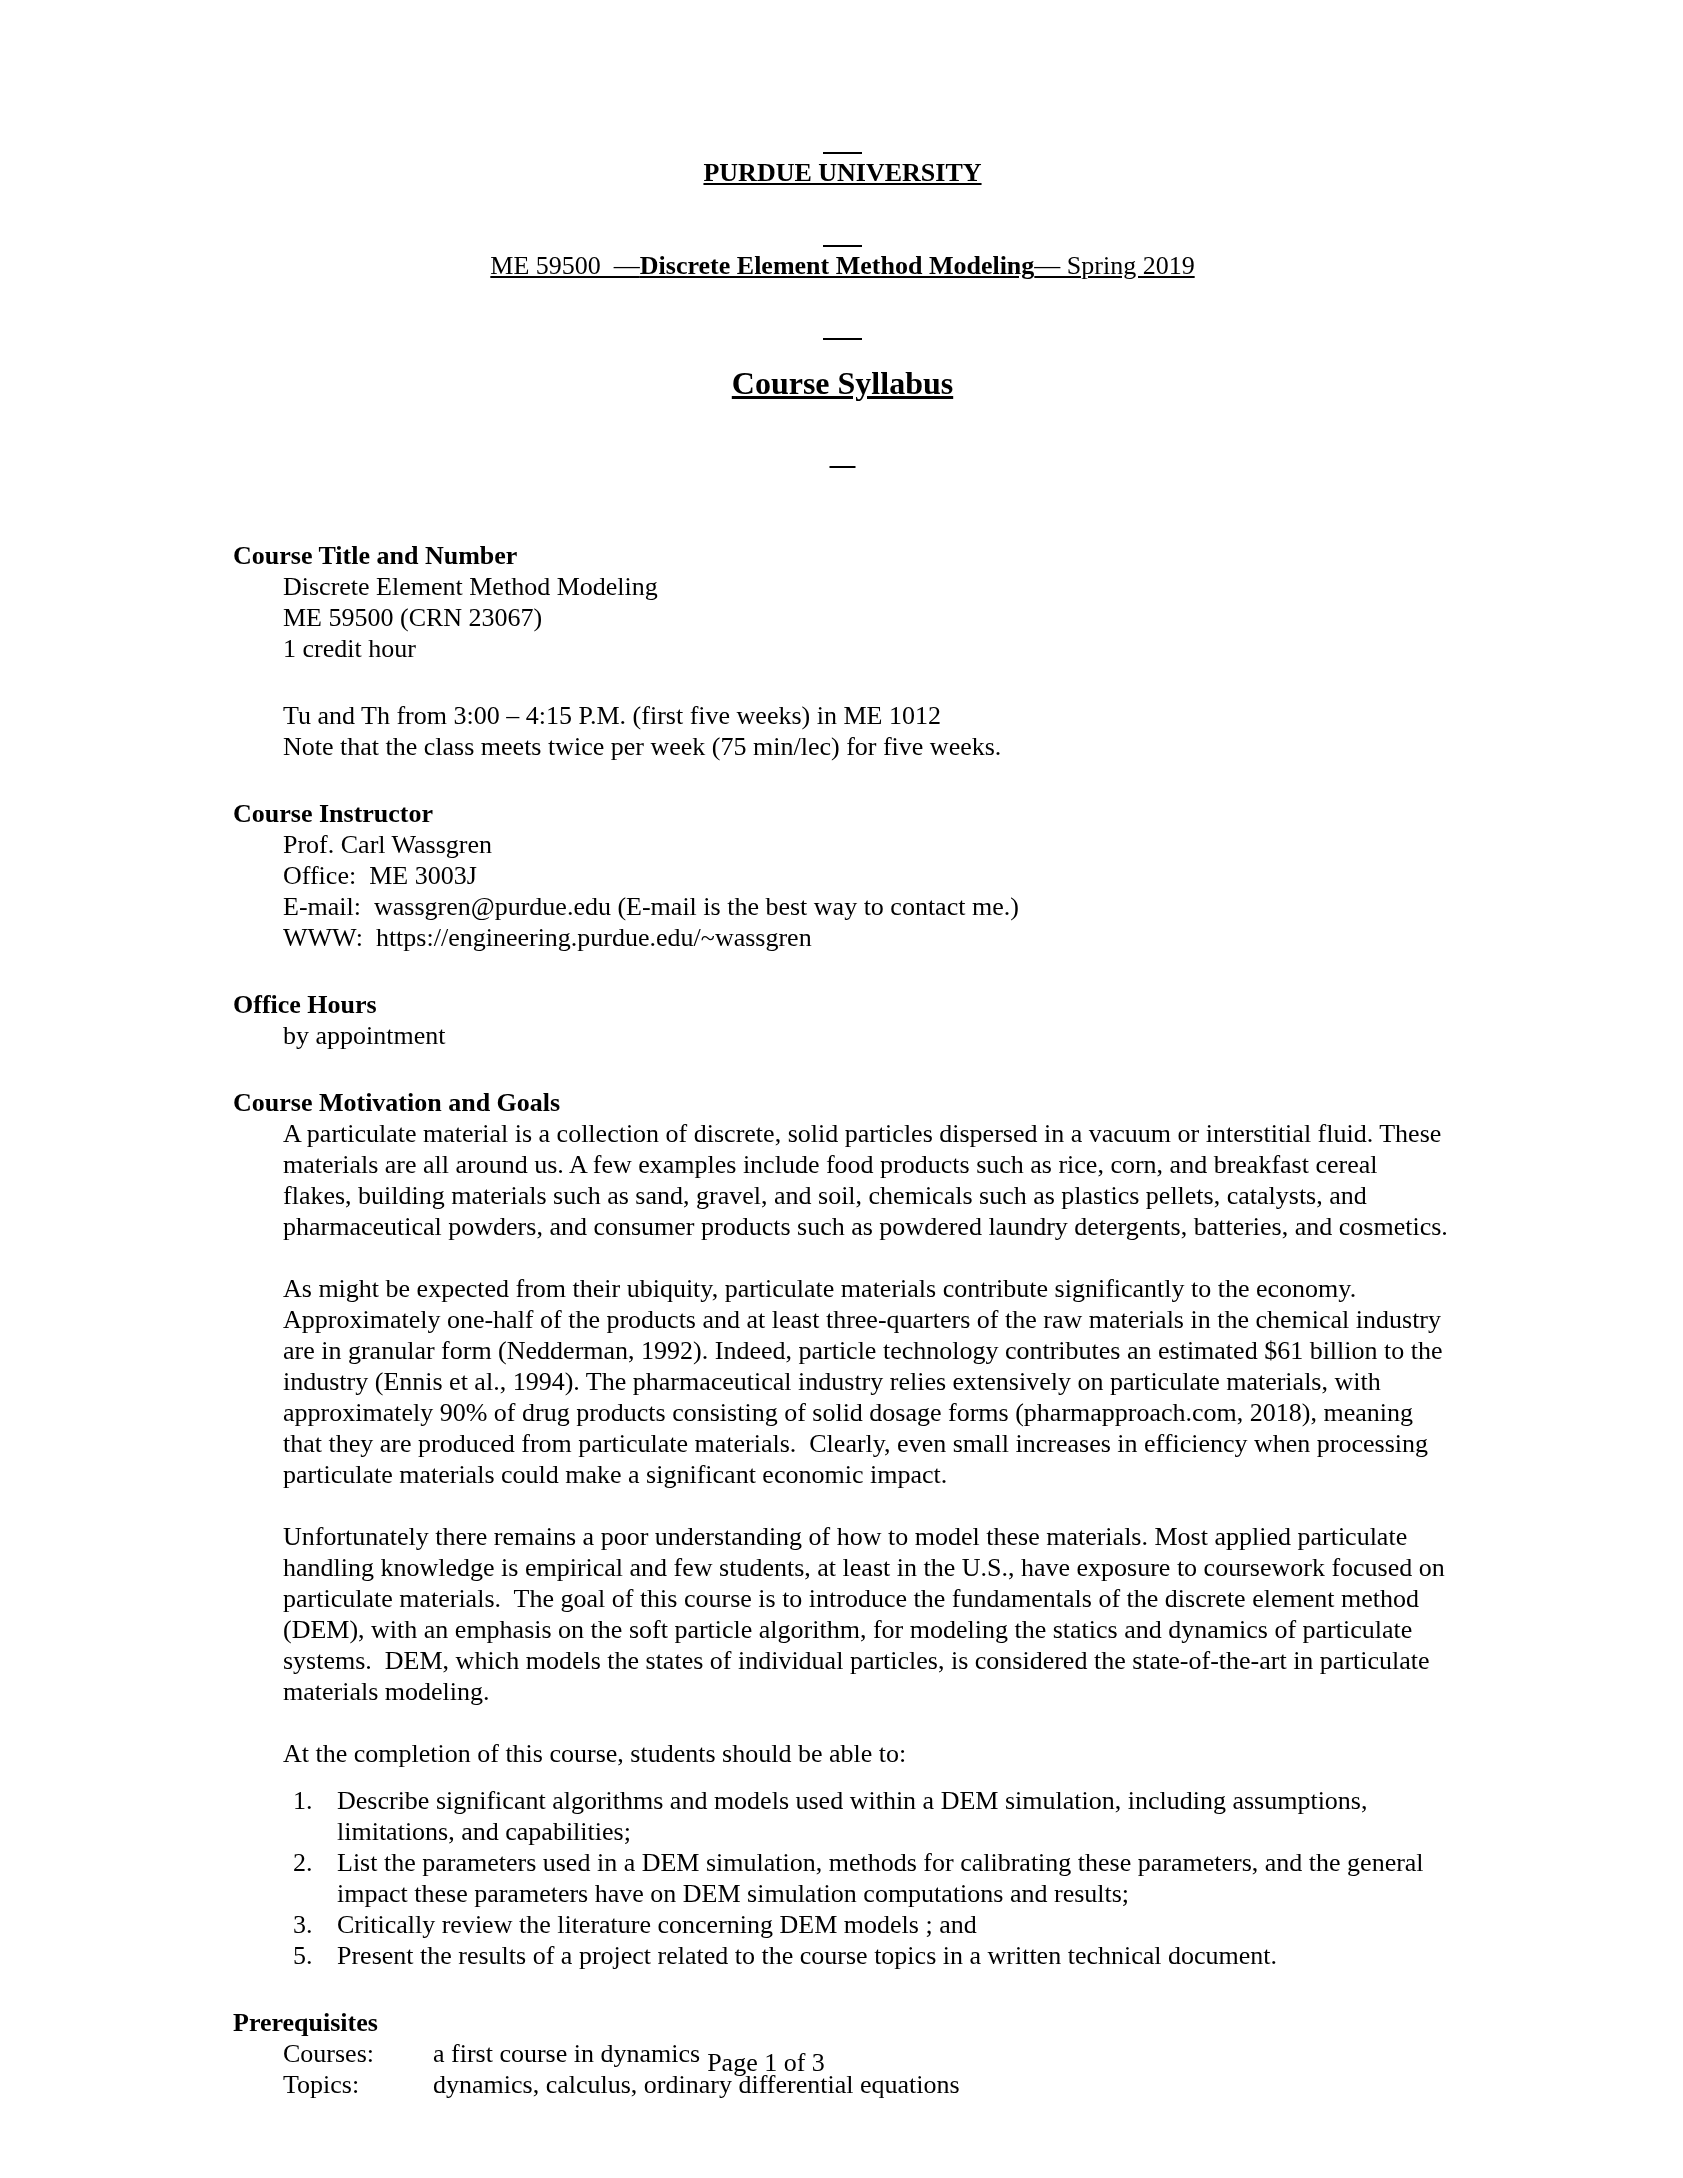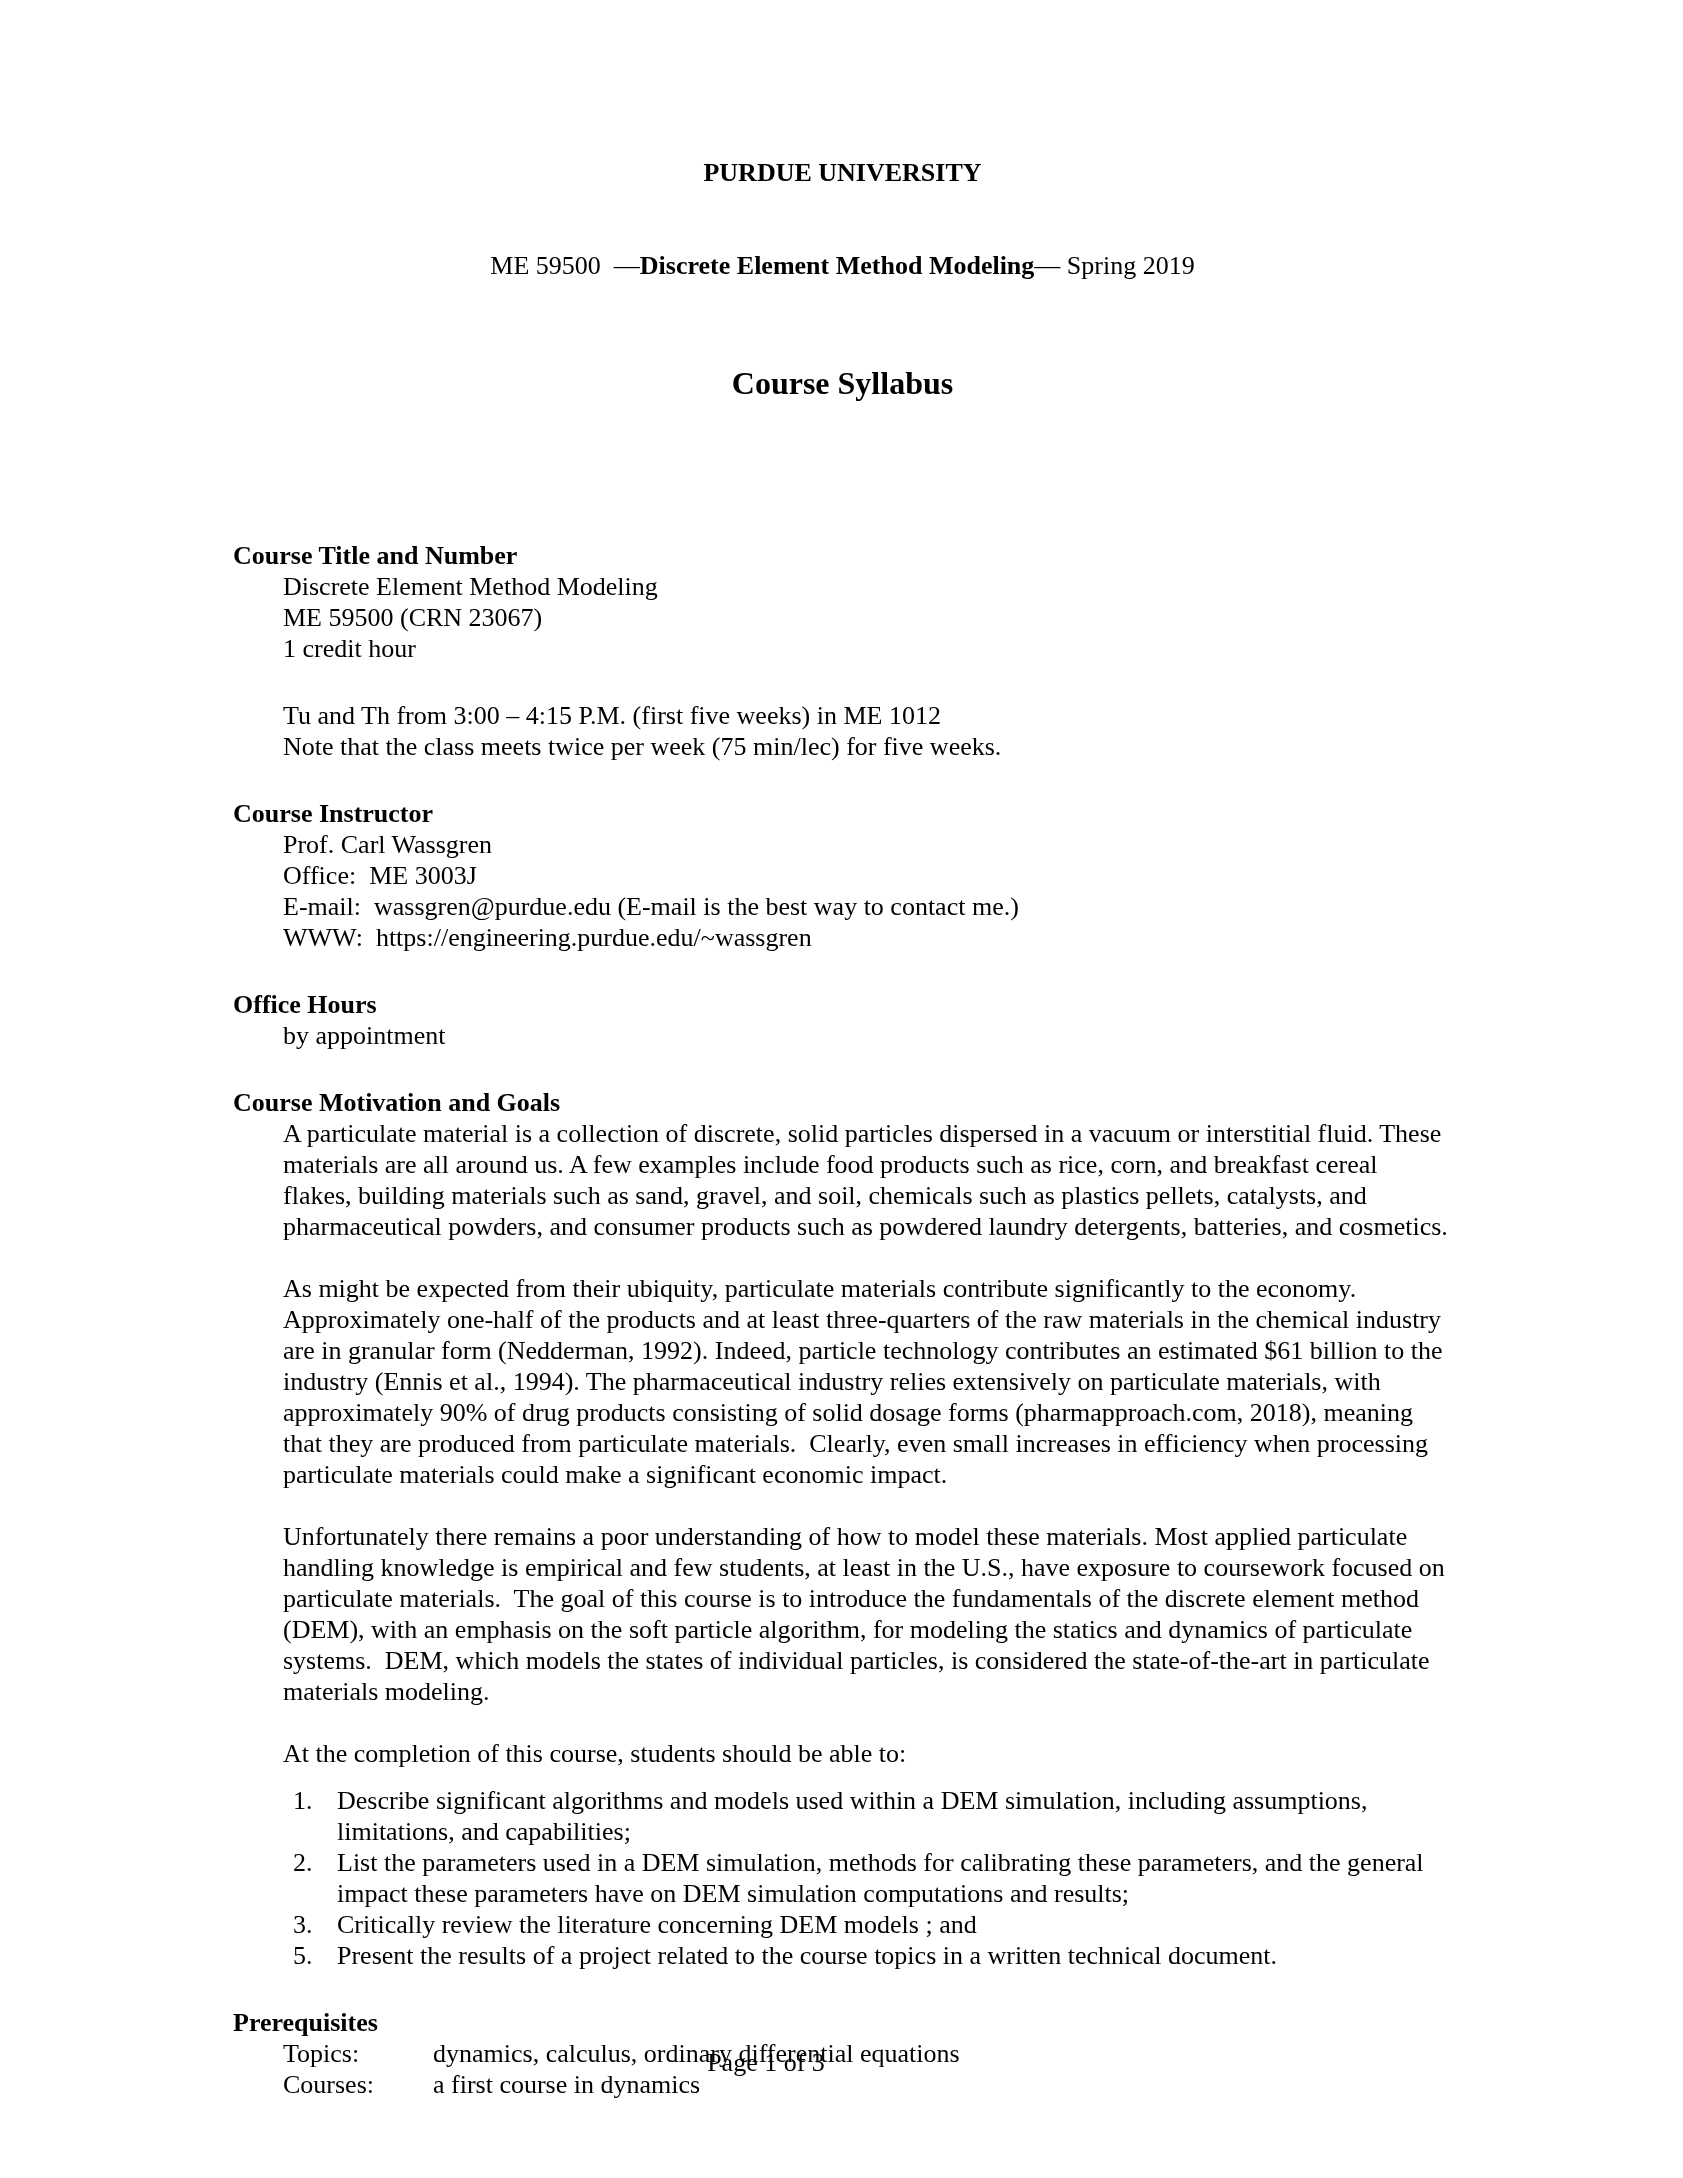--- a/index.html
+++ b/index.html
@@ -15,20 +15,21 @@
     line-height: 31px;
     overflow: hidden;
   }
   .inner {
     padding: 95px 231px 0 233px; 
   }
   header.doc-header {
     text-align: center;
     margin-bottom: 69px;
     white-space: pre-wrap;
+    text-decoration: underline;
   }
   .bold { font-weight: bold; }
   .italic { }
   .doc-title {
     font-size: 32px;
     line-height: 51px;
     font-weight: bold;
     margin-top: 15px;
   }
   h2.sec-heading {
@@ -135,26 +136,26 @@
             <span class="txt">Present the results of a project related to the course topics in a written technical document.</span>
           </div>
         </div>
       </div>
     </section>
 
     <section class="sec">
       <h2 class="sec-heading">Prerequisites</h2>
       <div class="sec-content">
         <div class="prereq-row">
+          <span class="prereq-label">Courses:</span>
+          <span class="prereq-value">a first course in dynamics</span>
+        </div>
+        <div class="prereq-row">
           <span class="prereq-label">Topics:</span>
           <span class="prereq-value">dynamics, calculus, ordinary differential equations</span>
-        </div>
-        <div class="prereq-row">
-          <span class="prereq-label">Courses:</span>
-          <span class="prereq-value">a first course in dynamics</span>
         </div>
       </div>
     </section>
 
   </div>
 
   <footer class="page-footer">Page 1 of 3</footer>
 </div>
 
 

